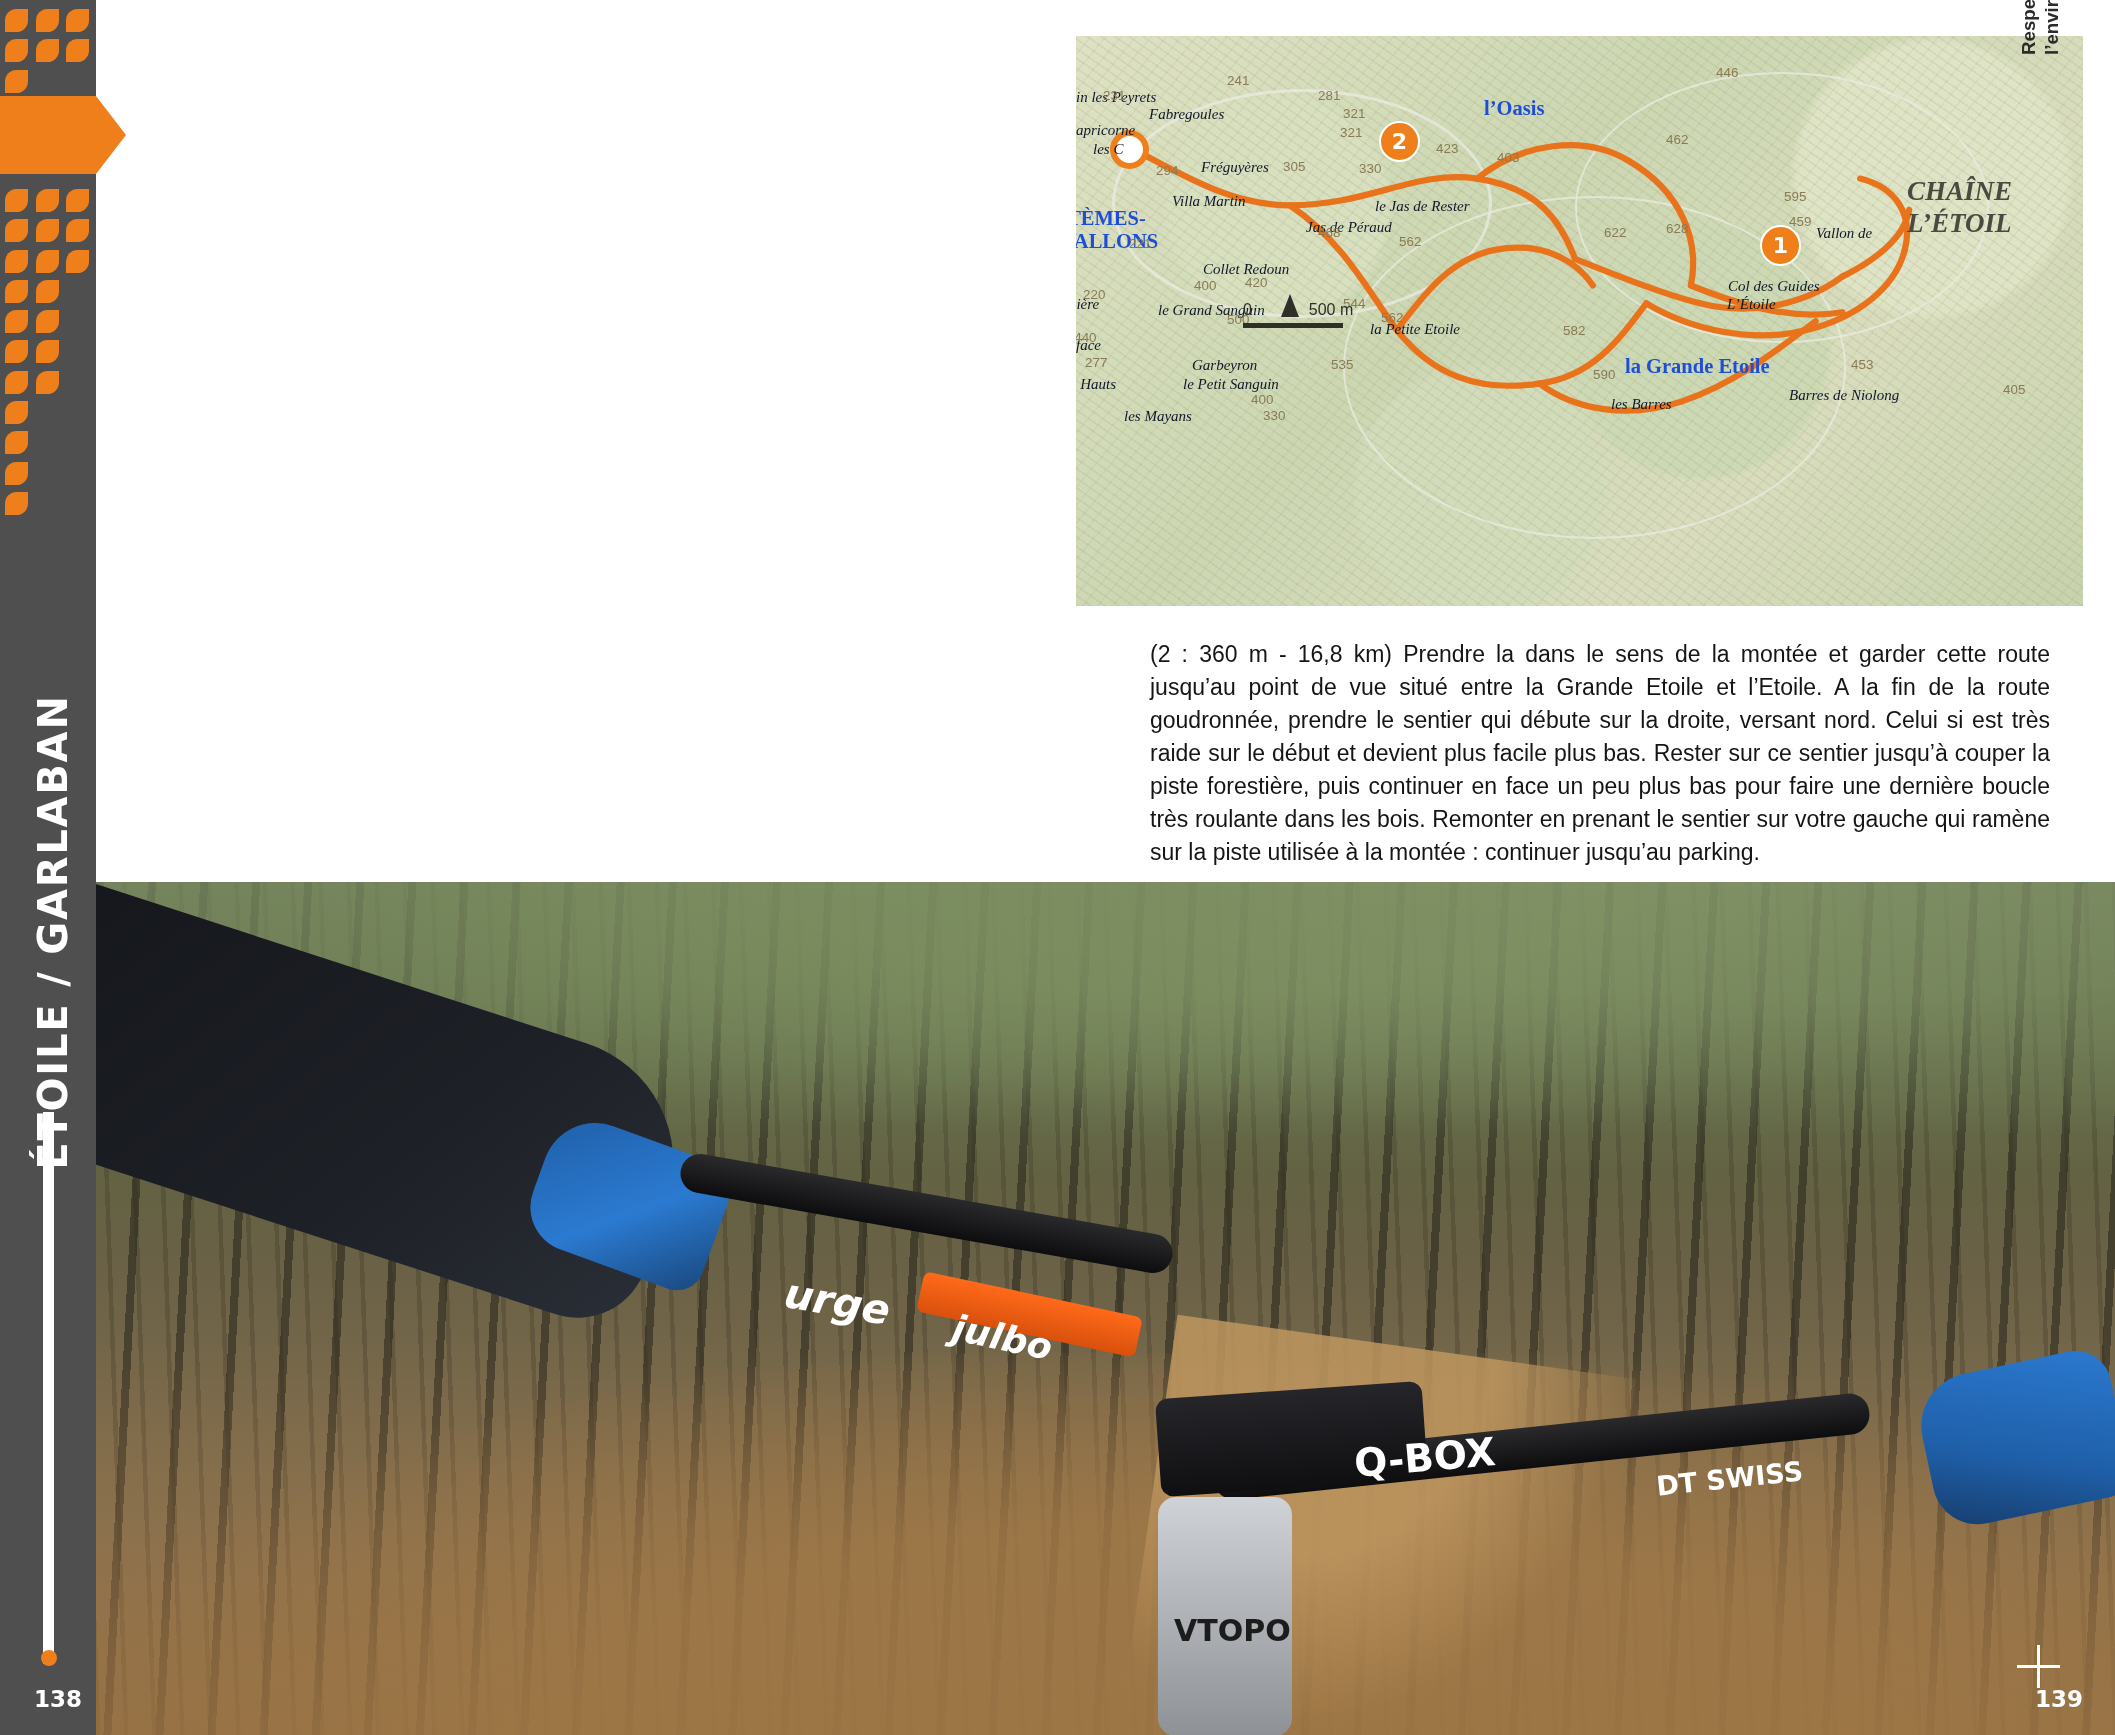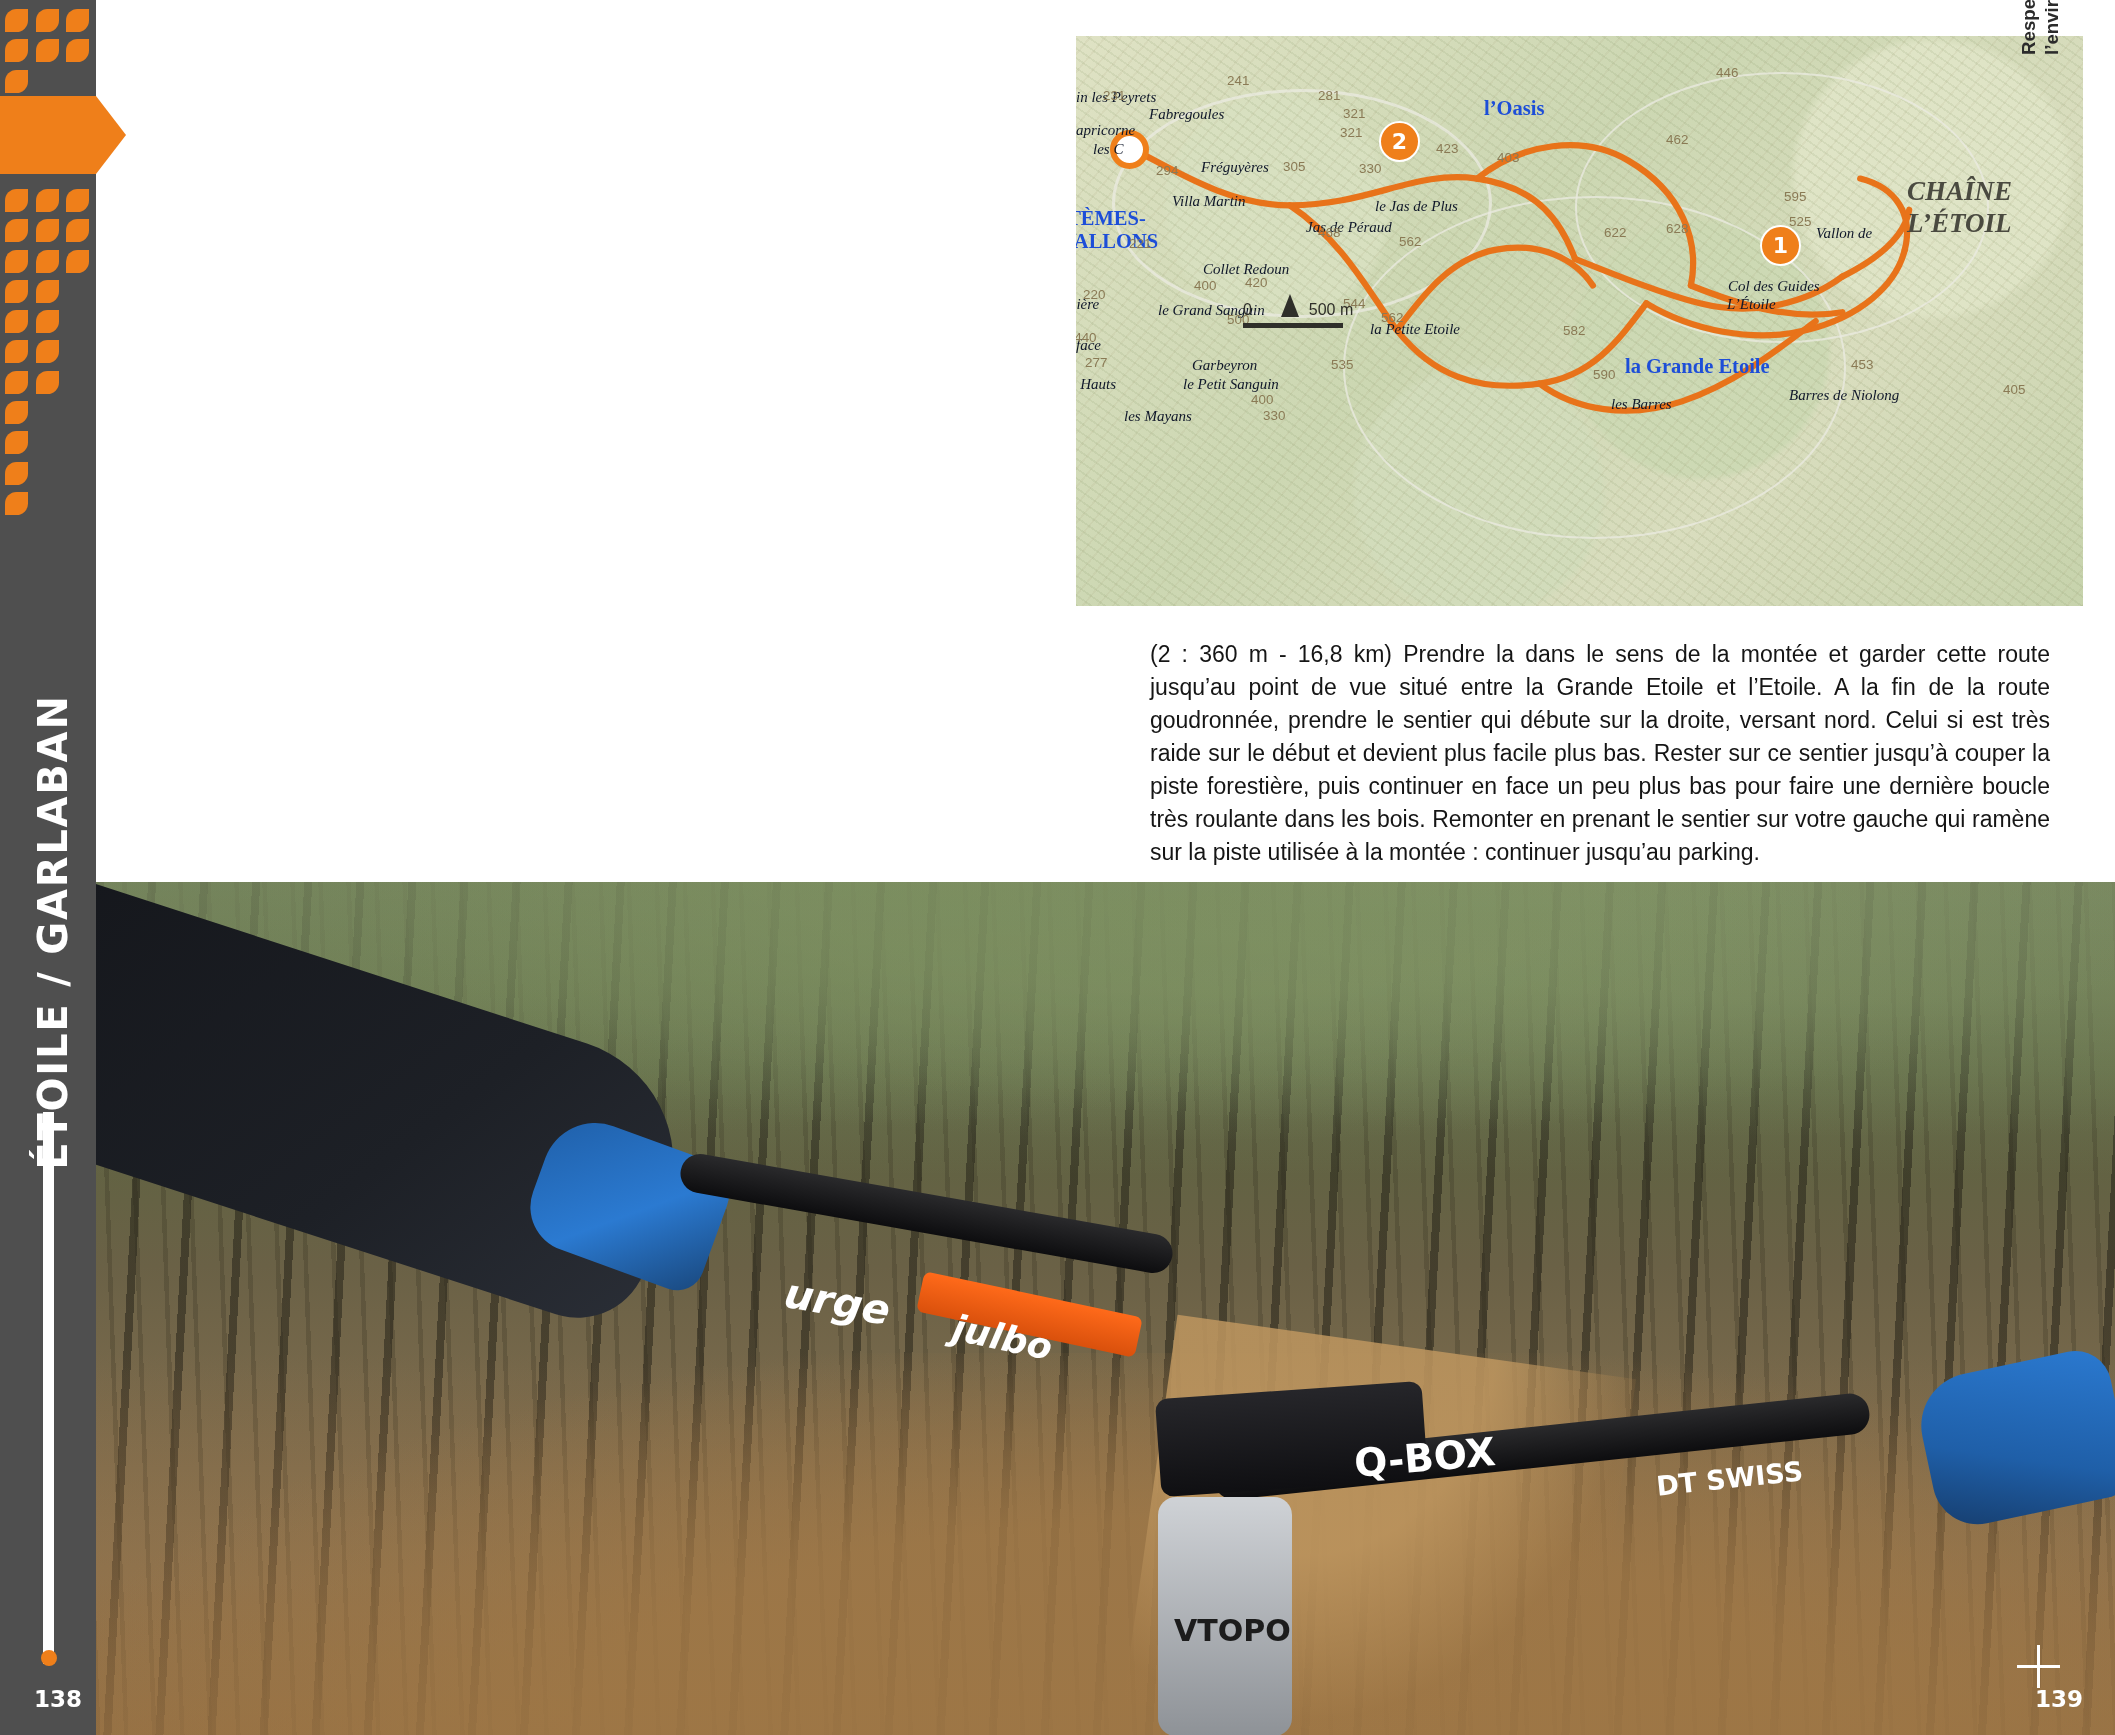--- a/index.html
+++ b/index.html
@@ -611,21 +611,21 @@
     <div class="map-marker" style="left:303px;top:85px;">2</div>
     <div class="map-marker" style="left:684px;top:189px;">1</div>
 
     <div class="map-label" style="left:0px;top:53px;">in les Peyrets</div>
     <div class="map-label" style="left:73px;top:70px;">Fabregoules</div>
     <div class="map-label big" style="left:408px;top:61px;">l’Oasis</div>
     <div class="map-label" style="left:125px;top:123px;">Fréguyères</div>
     <div class="map-label" style="left:0px;top:86px;">apricorne</div>
     <div class="map-label" style="left:17px;top:105px;text-align:center;">les C</div>
     <div class="map-label" style="left:96px;top:157px;">Villa Martin</div>
-    <div class="map-label" style="left:299px;top:162px;">le Jas de Plus</div>
+    <div class="map-label" style="left:299px;top:162px;">le Jas de Rester</div>
     <div class="map-label" style="left:230px;top:183px;">Jas de Péraud</div>
     <div class="map-label big" style="left:-21.4px;top:171px;">PTÈMES-</div>
     <div class="map-label big" style="left:-14.3px;top:194px;">VALLONS</div>
     <div class="map-label" style="left:127px;top:225px;">Collet Redoun</div>
     <div class="map-label" style="left:82px;top:266px;">le Grand Sanguin</div>
     <div class="map-label" style="left:294px;top:285px;">la Petite Etoile</div>
     <div class="map-label" style="left:652px;top:242px;">Col des Guides</div>
     <div class="map-label" style="left:651px;top:260px;">L’Étoile</div>
     <div class="map-label" style="left:740px;top:189px;">Vallon de</div>
     <div class="map-label" style="left:116px;top:321px;">Garbeyron</div>
@@ -645,21 +645,21 @@
     <div class="map-elev" style="left:267px;top:70px;">321</div>
     <div class="map-elev" style="left:264px;top:89px;">321</div>
     <div class="map-elev" style="left:360px;top:105px;">423</div>
     <div class="map-elev" style="left:590px;top:96px;">462</div>
     <div class="map-elev" style="left:421px;top:114px;">403</div>
     <div class="map-elev" style="left:708px;top:153px;">595</div>
     <div class="map-elev" style="left:80px;top:127px;">294</div>
     <div class="map-elev" style="left:207px;top:123px;">305</div>
     <div class="map-elev" style="left:283px;top:125px;">330</div>
     <div class="map-elev" style="left:590px;top:185px;">628</div>
-    <div class="map-elev" style="left:713px;top:178px;">525</div>
+    <div class="map-elev" style="left:713px;top:178px;">459</div>
     <div class="map-elev" style="left:775px;top:321px;">453</div>
     <div class="map-elev" style="left:242px;top:189px;">468</div>
     <div class="map-elev" style="left:323px;top:198px;">562</div>
     <div class="map-elev" style="left:528px;top:189px;">622</div>
     <div class="map-elev" style="left:267px;top:260px;">544</div>
     <div class="map-elev" style="left:305px;top:274px;">562</div>
     <div class="map-elev" style="left:487px;top:287px;">582</div>
     <div class="map-elev" style="left:517px;top:331px;">590</div>
     <div class="map-elev" style="left:255px;top:321px;">535</div>
     <div class="map-elev" style="left:118px;top:242px;">400</div>

